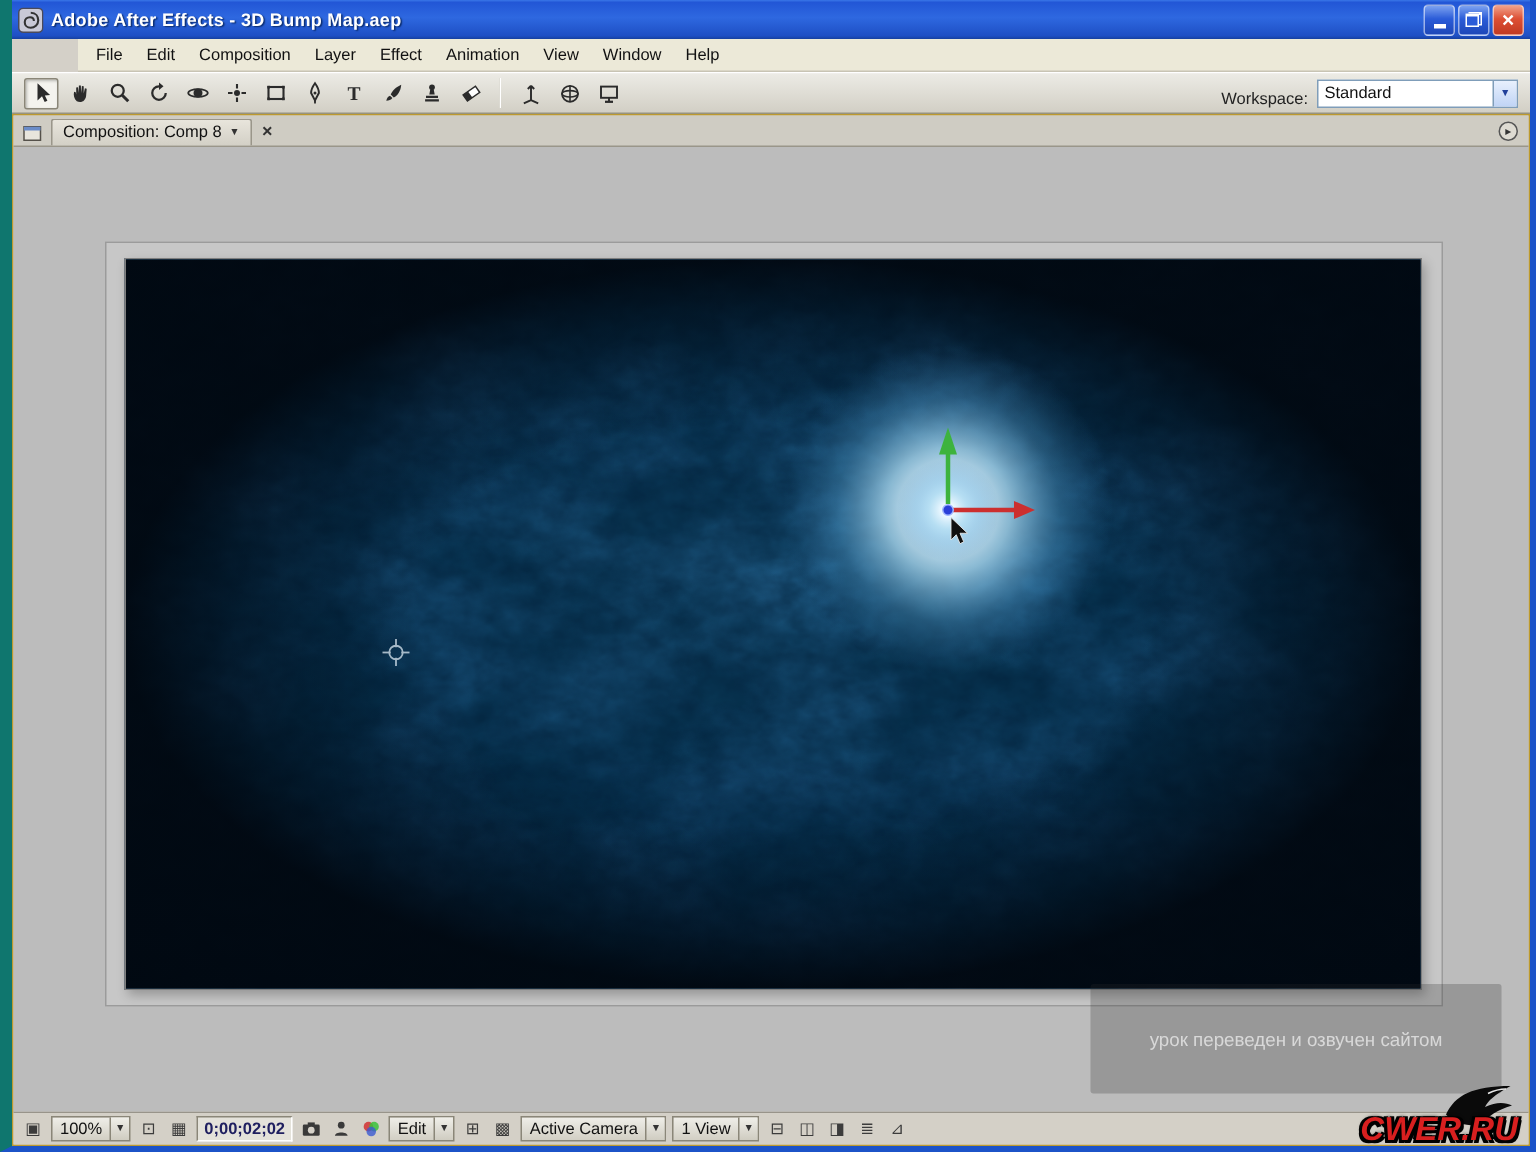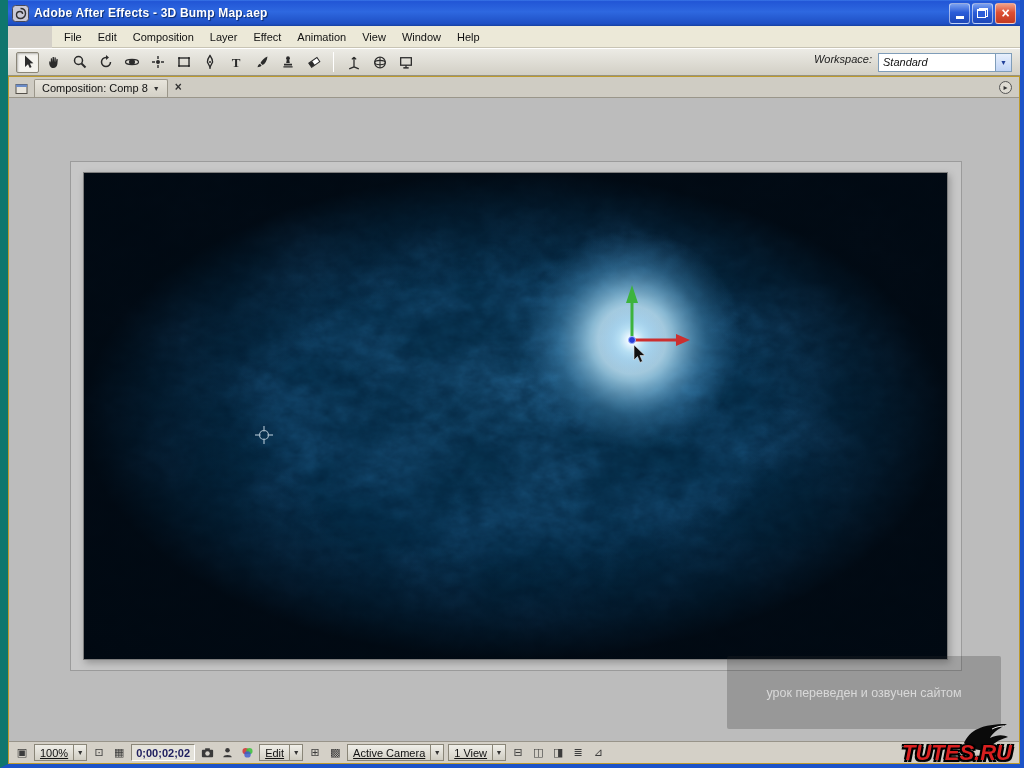--- a/index.html
+++ b/index.html
@@ -34,21 +34,21 @@
 
   
   .toolbar { height:28px; flex:0 0 28px; background:linear-gradient(#ecebe5,#d2cfc5);
     border-top:1px solid #fff; border-bottom:1px solid #97937f;
     display:flex; align-items:center; padding:0 8px; gap:3px; }
   .tool { width:23px; height:21px; display:flex; align-items:center; justify-content:center;
     border:1px solid transparent; border-radius:2px; }
   .tool svg { width:16px; height:16px; }
   .tool.active { background:#f4f3ee; border-color:#8a8678; box-shadow:inset 1px 1px 2px rgba(0,0,0,.25); }
   .tsep { width:1px; height:20px; background:#97937f; border-right:1px solid #fff; margin:0 5px; }
-  .ws-group { margin-left:auto; display:flex; align-items:flex-start; gap:6px;font-style:italic; }
+  .ws-group { margin-left:auto; display:flex; align-items:flex-end; gap:6px; }
   .ws-label { font-size:11px; color:#222; }
   .xp-combo { width:134px; height:19px; background:#fff; border:1px solid #7f9db9;
     display:flex; align-items:center; }
   .xp-combo-text { flex:1; font-size:11px; padding-left:4px; color:#111; }
   .xp-combo-arrow { width:16px; height:100%; display:flex; align-items:center; justify-content:center;
     font-size:7px; color:#21409a; border-left:1px solid #7f9db9;
     background:linear-gradient(#e8f0fd,#c0d4f5); }
 
   
   .panel { flex:1; display:flex; flex-direction:column; border:1px solid #bd9a2e; min-height:0; }
@@ -78,21 +78,21 @@
   .wm1 { font-size:12.5px; color:rgba(255,255,255,.62); }
   .wm2 { font-size:33px; font-weight:bold; letter-spacing:1px; color:rgba(255,255,255,.48); }
 
   
   .statusbar { height:22px; flex:0 0 22px; background:#d4d0c7; border-top:1px solid #98948a;
     display:flex; align-items:center; padding:0 5px; gap:4px; }
   .sb-icon { font-size:11px; color:#3c3c3c; width:16px; text-align:center; }
   .sb-svg { width:16px; height:16px; display:flex; align-items:center; justify-content:center; }
   .combo { height:17px; display:inline-flex; align-items:center; background:linear-gradient(#efeee8,#d2cfc4);
     border:1px solid #8a8678; font-size:11px; color:#111; }
-  .combo .label { padding:0 5px; white-space:nowrap;text-decoration:underline; }
+  .combo .label { padding:0 5px; white-space:nowrap; }
   .combo .arr { width:13px; align-self:stretch; display:flex; align-items:center; justify-content:center;
     font-size:7px; color:#333; border-left:1px solid #8a8678; background:linear-gradient(#f0efe9,#cfccc1); }
   .timecode { height:17px; min-width:64px; display:flex; align-items:center; justify-content:center;
     font-size:11px; font-weight:bold; color:#202060; background:#e4e2da;
     border:1px solid; border-color:#8a8678 #fff #fff #8a8678; padding:0 4px; }
 
   
   .logo { position:absolute; right:8px; bottom:-2px; z-index:50; display:flex;
     flex-direction:column; align-items:flex-end; }
   .logo svg { margin-bottom:-12px; margin-right:2px; }
@@ -370,16 +370,16 @@
       <span class="sb-icon">≣</span>
       <span class="sb-icon">⊿</span>
     </div>
   </div>
 
   <div class="logo">
     <svg width="48" height="30" viewBox="0 0 48 30">
       <path d="M2 21 C8 8 20 2 45 2 C34 8 30 12 28 16 C36 12 42 13 46 15 C36 18 30 22 26 28 C17 29 7 27 2 21 Z" fill="#0a0a0a"></path>
       <path d="M30 7 C34 5 38 4 42 4" stroke="#e8e8e8" stroke-width="1" fill="none"></path>
     </svg>
-    <span class="logo-text">TUTES.RU</span>
+    <span class="logo-text">CWER.RU</span>
   </div>
 
 </div>
 
 </body></html>

